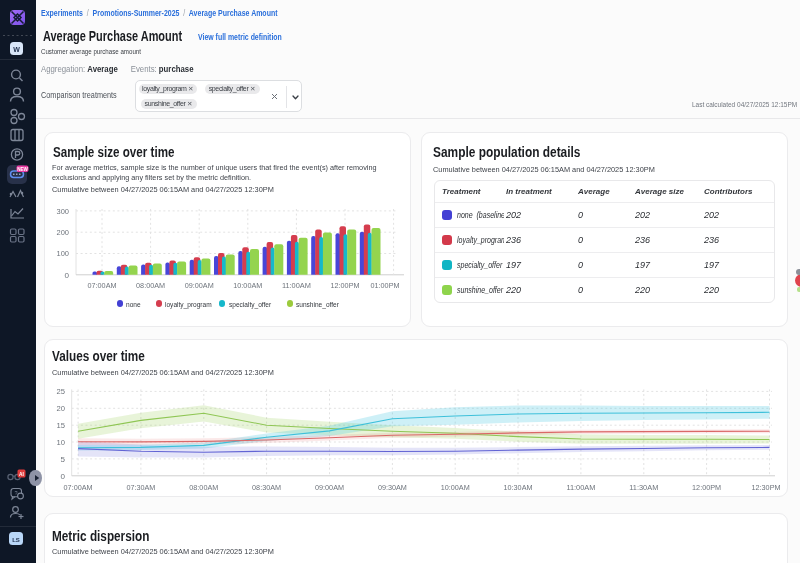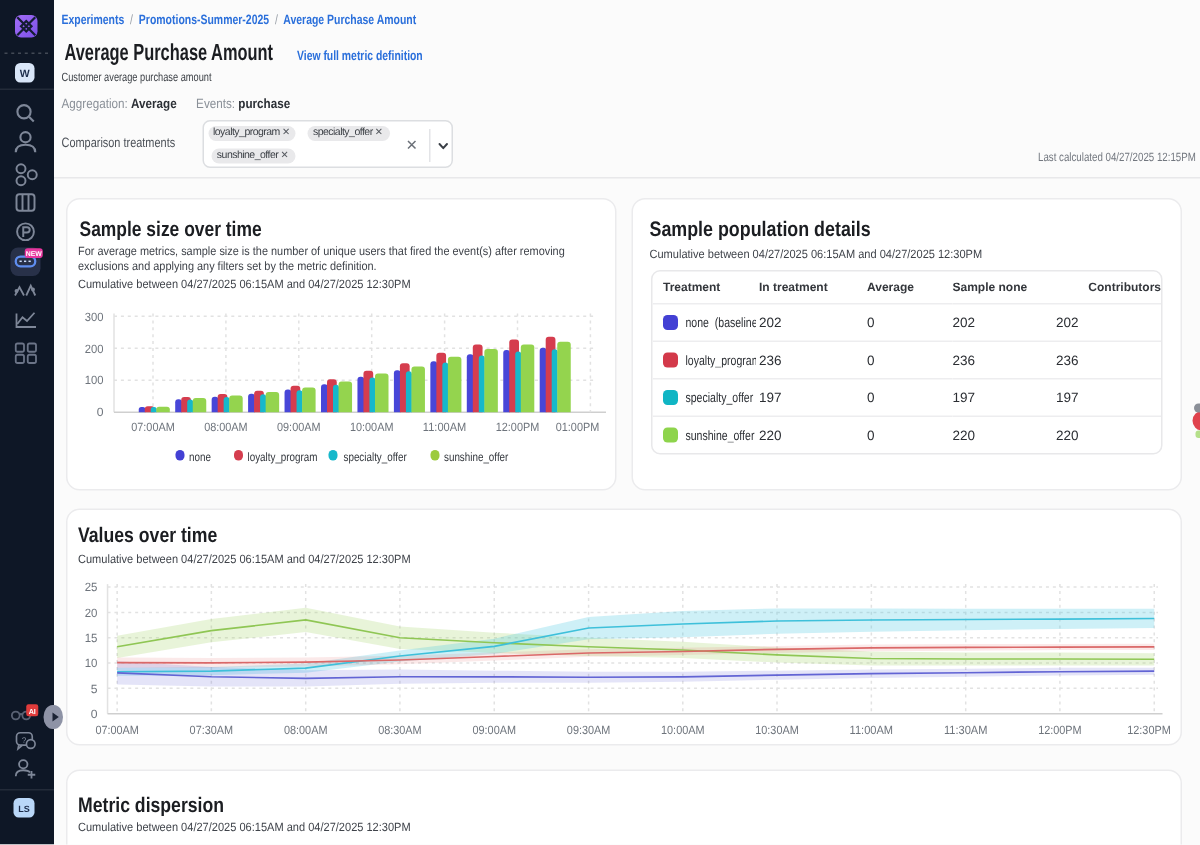--- a/index.html
+++ b/index.html
@@ -51,28 +51,28 @@
 <div class="abs sx" style="left:165px;top:299.5px;font-size:8px;color:#33373d;transform:scaleX(0.82);">loyalty_program</div>
 <div class="abs" style="left:219px;top:300.4px;width:6.2px;height:6.2px;border-radius:50%;background:#16b8cb;"></div>
 <div class="abs sx" style="left:228.5px;top:299.5px;font-size:8px;color:#33373d;transform:scaleX(0.82);">specialty_offer</div>
 <div class="abs" style="left:286.5px;top:300.4px;width:6.2px;height:6.2px;border-radius:50%;background:#9ccb3d;"></div>
 <div class="abs sx" style="left:296px;top:299.5px;font-size:8px;color:#33373d;transform:scaleX(0.82);">sunshine_offer</div>
 
 <div class="abs sx" style="left:432.5px;top:143.7px;font-size:14px;font-weight:bold;color:#1b1d21;transform:scaleX(0.85);">Sample population details</div>
 <div class="abs sx" style="left:432.5px;top:164.5px;font-size:8px;color:#3f434a;transform:scaleX(0.92);">Cumulative between 04/27/2025 06:15AM and 04/27/2025 12:30PM</div>
 
 <div class="abs" style="left:434px;top:180px;width:341px;height:123px;border:1px solid #e8e8ea;border-radius:6px;overflow:hidden;background:#fff;">
-  <table style="border-collapse:collapse;width:100%;font-size:9px;color:#2b2e33;table-layout:fixed;">
+  <table style="border-collapse:collapse;width:100%;font-size:9px;color:#2b2e33;table-layout:fixed;font-style:italic;">
     <tbody>
         <tr style="height:21px;font-size:8px;color:#33363b;">
       <th style="text-align:left;padding-left:7px;width:71px;">Treatment</th>
       <th style="text-align:left;width:72px;">In treatment</th>
       <th style="text-align:left;width:57px;">Average</th>
-      <th style="text-align:left;width:69px;">Sample none</th>
-      <th style="text-align:right;">Contributors</th>
+      <th style="text-align:left;width:69px;">Average size</th>
+      <th style="text-align:left;">Contributors</th>
     </tr>
     <tr style="height:25px;border-top:1px solid #ededef;">
       <td style="padding-left:7px;">
             <span style="display:flex;align-items:center;gap:5px;">
               <span style="width:10px;height:10px;border-radius:3px;background:#4340d4;flex:none;"></span>
               <span style="white-space:nowrap;overflow:hidden;width:47px;"><span style="display:inline-block;transform:scaleX(0.78);transform-origin:0 50%;white-space:nowrap;">none&nbsp; (baseline)</span></span>
             </span>
           </td>
       <td>202</td>
           <td>0</td>

